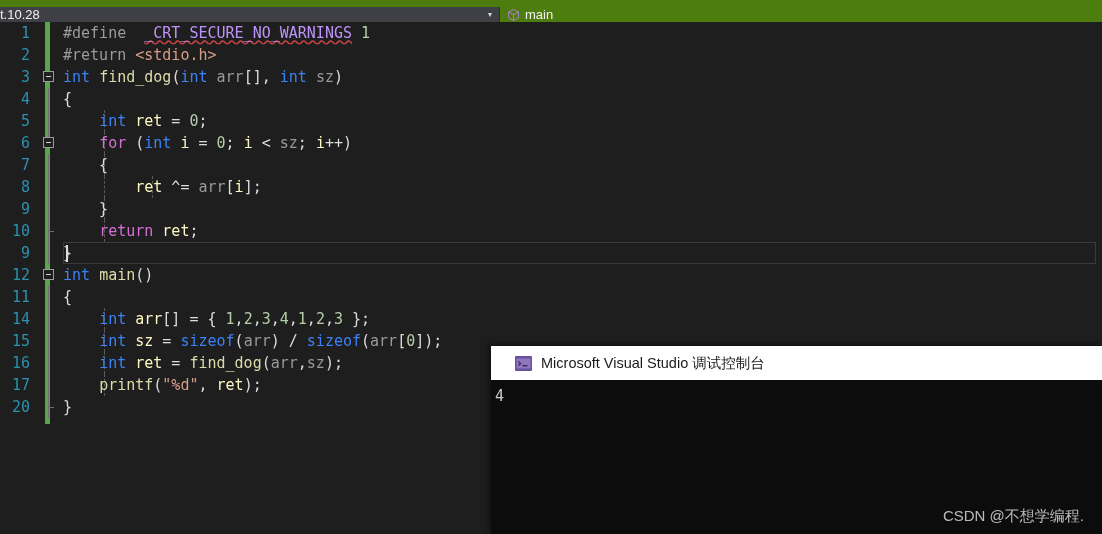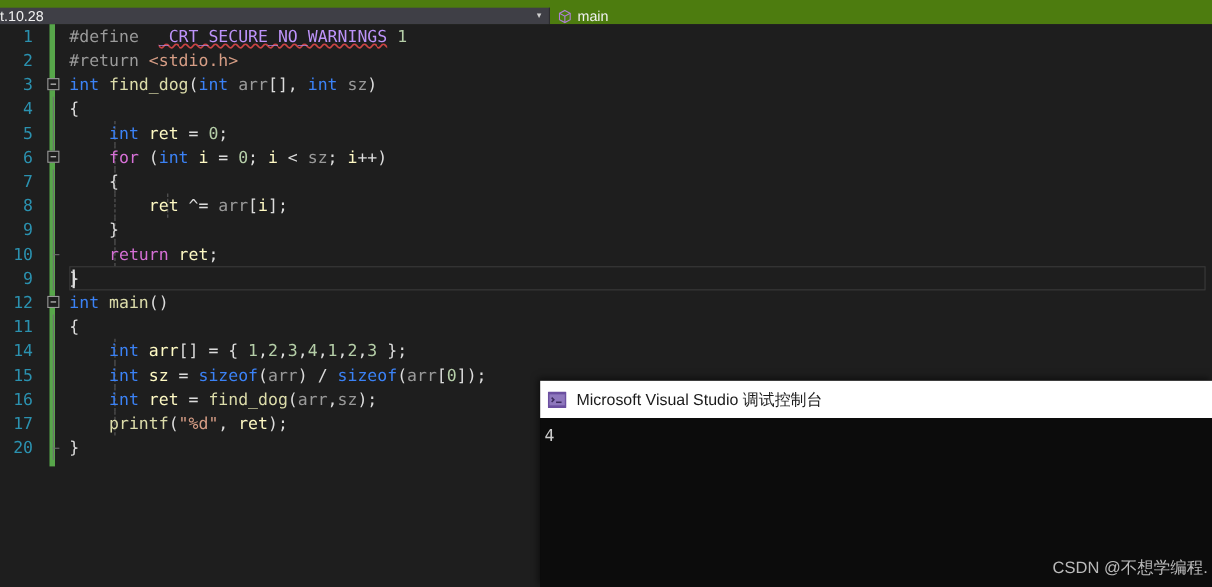--- a/index.html
+++ b/index.html
@@ -142,21 +142,21 @@
   .console-win{
     position:absolute;left:491px;top:346px;
     width:611px;height:188px;
     background:#0c0c0c;
     box-shadow:-2px -2px 6px rgba(0,0,0,.5);
     overflow:hidden;
   }
   .console-title{
     height:34px;background:#ffffff;
     display:flex;align-items:center;
-    padding-left:7px;gap:9px;
+    padding-left:24px;gap:9px;
   }
   .console-ico{
     width:17px;height:15px;flex:none;display:block;
   }
   .console-title-text{
     color:#1a1a1a;
     font-family:"Liberation Sans",sans-serif;
     font-size:14.5px;
     white-space:nowrap;
   }
@@ -170,21 +170,21 @@
   }
   .console-body div{white-space:pre;}
   .blockcursor{
     display:inline-block;width:9px;height:6px;
     background:#cccccc;vertical-align:baseline;
     margin-left:2px;
   }
 
   
   .watermark{
-    position:absolute;right:4px;bottom:8px;
+    position:absolute;right:18px;bottom:8px;
     color:#c9c9c9;
     font-family:"Liberation Sans",sans-serif;
     font-size:15px;
     opacity:.92;
     white-space:nowrap;
   }
 </style>
 </head>
 <body>
 

